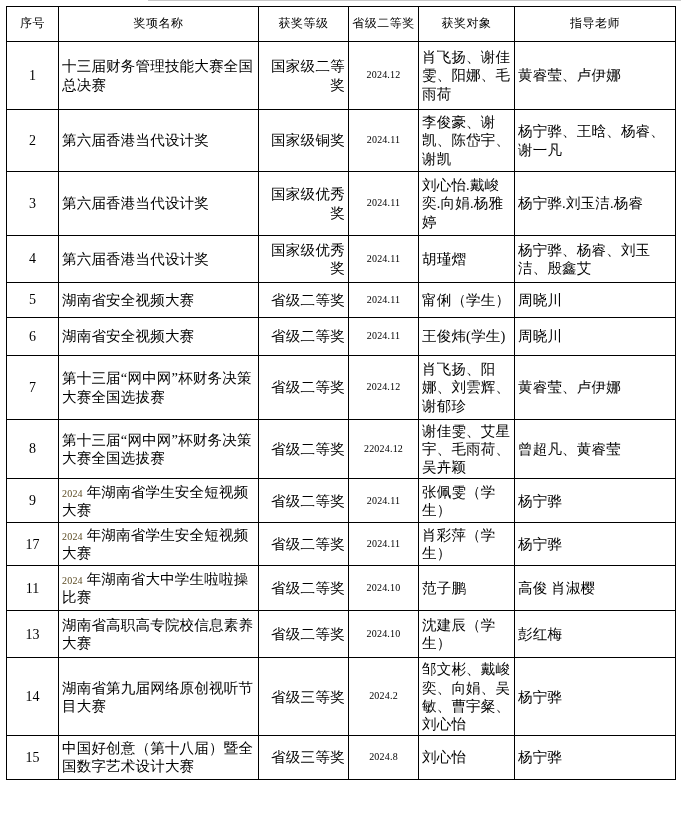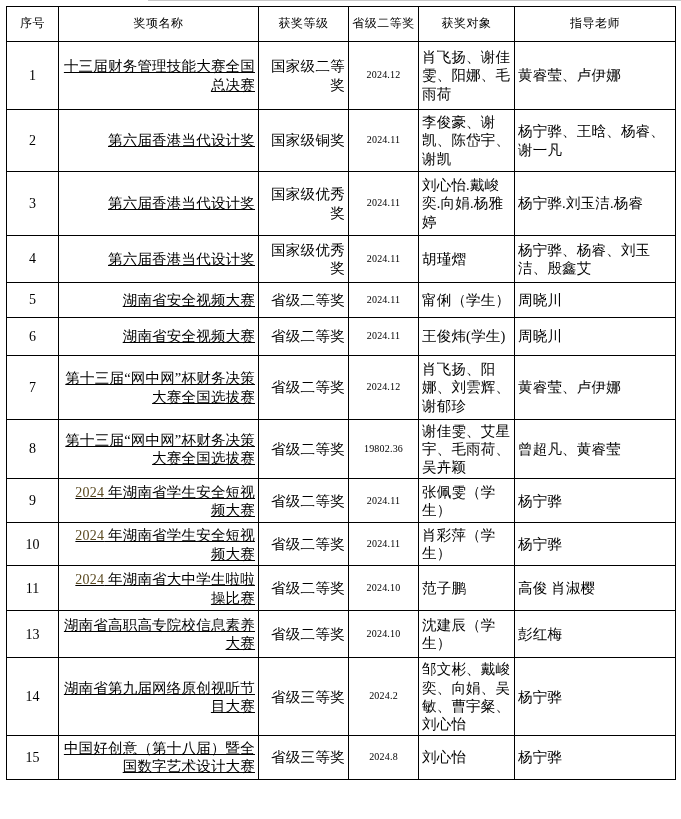--- a/index.html
+++ b/index.html
@@ -64,25 +64,24 @@
   tbody td {
     font-size: 14.5px;
     line-height: 1.25;
   }
   td.no {
     text-align: center;
     font-size: 14px;
     font-family: "Liberation Serif", "DejaVu Serif", serif;
   }
   td.name {
-    text-align: right;
+    text-align: left;
     padding-left: 8px;
     padding-right: 4px;
     letter-spacing: 0.2px;
-    text-decoration: underline;
   }
   td.level {
     text-align: right;
     letter-spacing: 0.3px;
   }
   td.time {
     text-align: center;
     color: #5b4a21;
     font-size: 10px;
     font-family: "Liberation Serif", "DejaVu Serif", serif;
@@ -91,21 +90,21 @@
   td.obj {
     letter-spacing: 0.2px;
   }
   td.teacher {
     text-align: left;
     letter-spacing: 0.2px;
   }
   .num-brown {
     color: #5b4a21;
     font-family: "Liberation Serif", "DejaVu Serif", serif;
-    font-size: 14px;
+    font-size: 10px;
   }
 </style>
 </head>
 <body>
 
 <div class="page">
   <div class="top-guide"></div>
 
   <table class="award-table">
     <colgroup>
@@ -180,34 +179,34 @@
           <td class="name">第十三届“网中网”杯财务决策大赛全国选拔赛</td>
           <td class="level">省级二等奖</td>
           <td class="time">2024.12</td>
           <td class="obj">肖飞扬、阳娜、刘雲辉、谢郁珍</td>
           <td class="teacher">黄睿莹、卢伊娜</td>
         </tr>
         <tr style="height: 58px;">
           <td class="no">8</td>
           <td class="name">第十三届“网中网”杯财务决策大赛全国选拔赛</td>
           <td class="level">省级二等奖</td>
-          <td class="time">19802.36</td>
+          <td class="time">22024.12</td>
           <td class="obj">谢佳雯、艾星宇、毛雨荷、吴卉颖</td>
           <td class="teacher">曾超凡、黄睿莹</td>
         </tr>
         <tr style="height: 44px;">
           <td class="no">9</td>
           <td class="name"><span class="num-brown">2024</span> 年湖南省学生安全短视频大赛</td>
           <td class="level">省级二等奖</td>
           <td class="time">2024.11</td>
           <td class="obj">张佩雯（学生）</td>
           <td class="teacher">杨宁骅</td>
         </tr>
         <tr style="height: 43px;">
-          <td class="no">10</td>
+          <td class="no">17</td>
           <td class="name"><span class="num-brown">2024</span> 年湖南省学生安全短视频大赛</td>
           <td class="level">省级二等奖</td>
           <td class="time">2024.11</td>
           <td class="obj">肖彩萍（学生）</td>
           <td class="teacher">杨宁骅</td>
         </tr>
         <tr style="height: 45px; margin-left: 33px;">
           <td class="no">11</td>
           <td class="name"><span class="num-brown">2024</span> 年湖南省大中学生啦啦操比赛</td>
           <td class="level">省级二等奖</td>

